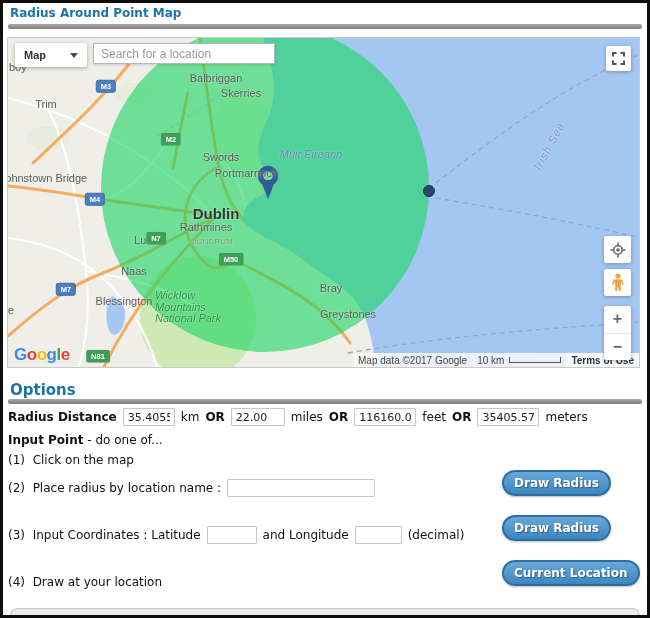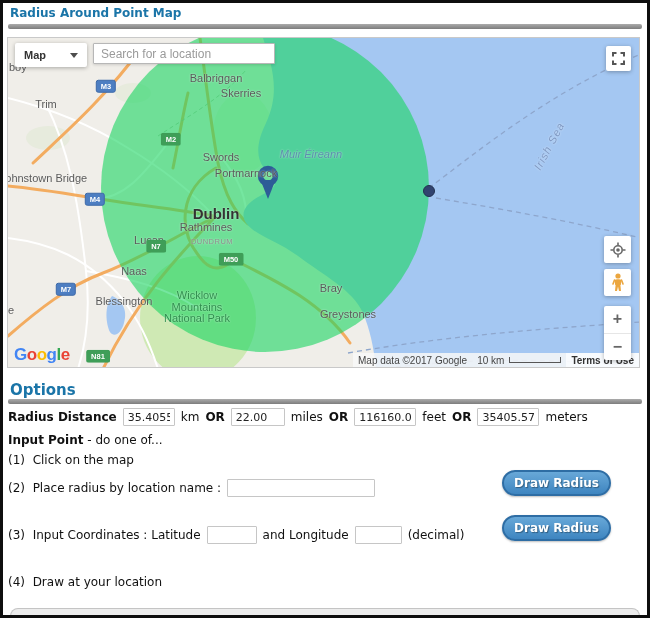--- a/index.html
+++ b/index.html
@@ -19,21 +19,21 @@
   .map { position:absolute; left:7px; top:37px; width:633px; height:331px; overflow:hidden;
          border:1px solid #c9c9c9; background:#f0eee9; font-family:"Liberation Sans", sans-serif; }
   .map svg.base { position:absolute; left:0; top:0; }
 
   .mlabel { position:absolute; transform:translate(-50%,-50%); color:#5a5a5a; font-size:11px;
             white-space:nowrap; text-shadow:0 0 2px rgba(255,255,255,.65); z-index:5; }
   .mlabel.big { font-size:15px; font-weight:bold; color:#333; }
   .mlabel.tiny { font-size:7.5px; letter-spacing:.5px; color:#8d8d8d; }
   .mlabel.water { color:#5d8fae; font-style:italic; }
   .mlabel.sea  { color:#7f99c4; font-style:italic; letter-spacing:1px; }
-  .mlabel.park { color:#2f8f4e; white-space:normal; text-align:center; width:84px; line-height:11.5px; }
+  .mlabel.park { color:#2f8f4e; font-style:italic; white-space:normal; width:84px; line-height:11.5px; }
   .mlabel.edge { transform:none; }
   .mlabel.twoline { white-space:normal; text-align:center; width:95px; line-height:14px; transform:none; }
 
   .badge { position:absolute; transform:translate(-50%,-50%); color:#fff; font-size:7.5px; font-weight:bold;
            padding:1.5px 4px; border-radius:2.5px; z-index:5; line-height:1; }
   .badge.blue { background:#4d7ec2; border:1px solid #3c69a8; }
   .badge.green { background:#3f9e58; border:1px solid #32824703; }
 
   .ctl { position:absolute; background:#fff; box-shadow:0 1px 4px rgba(0,0,0,.3); z-index:10; }
   .maptype { left:7px; top:5px; width:72px; height:24px; border-radius:2px; display:flex; align-items:center;
@@ -147,21 +147,21 @@
     <span class="badge green" style="left:163px; top:101px;">M2</span>
     <span class="mlabel" style="left:213px; top:119px;">Swords</span>
     <span class="mlabel water" style="left:303px; top:116px;">Muir Éireann</span>
     <span class="mlabel" style="left:238px; top:135px;">Portmarnock</span>
     <span class="mlabel sea" style="left:541px; top:108px; transform:translate(-50%,-50%) rotate(-62deg);">Irish Sea</span>
     <span class="mlabel twoline" style="left:-12px; top:133px;">Johnstown Bridge</span>
     <span class="badge blue" style="left:87px; top:161px;">M4</span>
     <span class="mlabel" style="left:141px; top:170px;margin-top:32px;">Lucan</span>
     <span class="mlabel big" style="left:208px; top:175px;">Dublin</span>
     <span class="mlabel" style="left:198px; top:189px;">Rathmines</span>
-    <span class="badge green" style="left:148px; top:208px;">N7</span>
+    <span class="badge green" style="left:148px; top:200px;">N7</span>
     <span class="mlabel tiny" style="left:204px; top:203px;">DUNDRUM</span>
     <span class="badge green" style="left:223px; top:221px;">M50</span>
     <span class="mlabel" style="left:78px; top:233px;margin-left:48px;">Naas</span>
     <span class="badge blue" style="left:58px; top:251px;">M7</span>
     <span class="mlabel" style="left:116px; top:263px;">Blessington</span>
     <span class="mlabel edge" style="left:-28px; top:266px;">Kildare</span>
     <span class="mlabel park" style="left:147px; top:252px; transform:none;">Wicklow Mountains National Park</span>
     <span class="mlabel" style="left:323px; top:250px;">Bray</span>
     <span class="mlabel" style="left:340px; top:276px;">Greystones</span>
     <span class="badge green" style="left:90px; top:318px;">N81</span>
@@ -246,17 +246,18 @@
     <input class="ipt w50" style="">
     <span>and Longitude</span>
     <input class="ipt w47" style="">
     <span>(decimal)</span>
   </div>
   <button class="btn" style="top:515px;">Draw Radius</button>
 
   <div class="orow" style="top:575px;">
     <span>(4)  Draw at your location</span>
   </div>
+  <button class="btn" style="top:560px;">Current Location</button>
 
   <div class="bottom-panel"></div>
 
   <div class="frame"></div>
 </div>
 
 </body></html>

